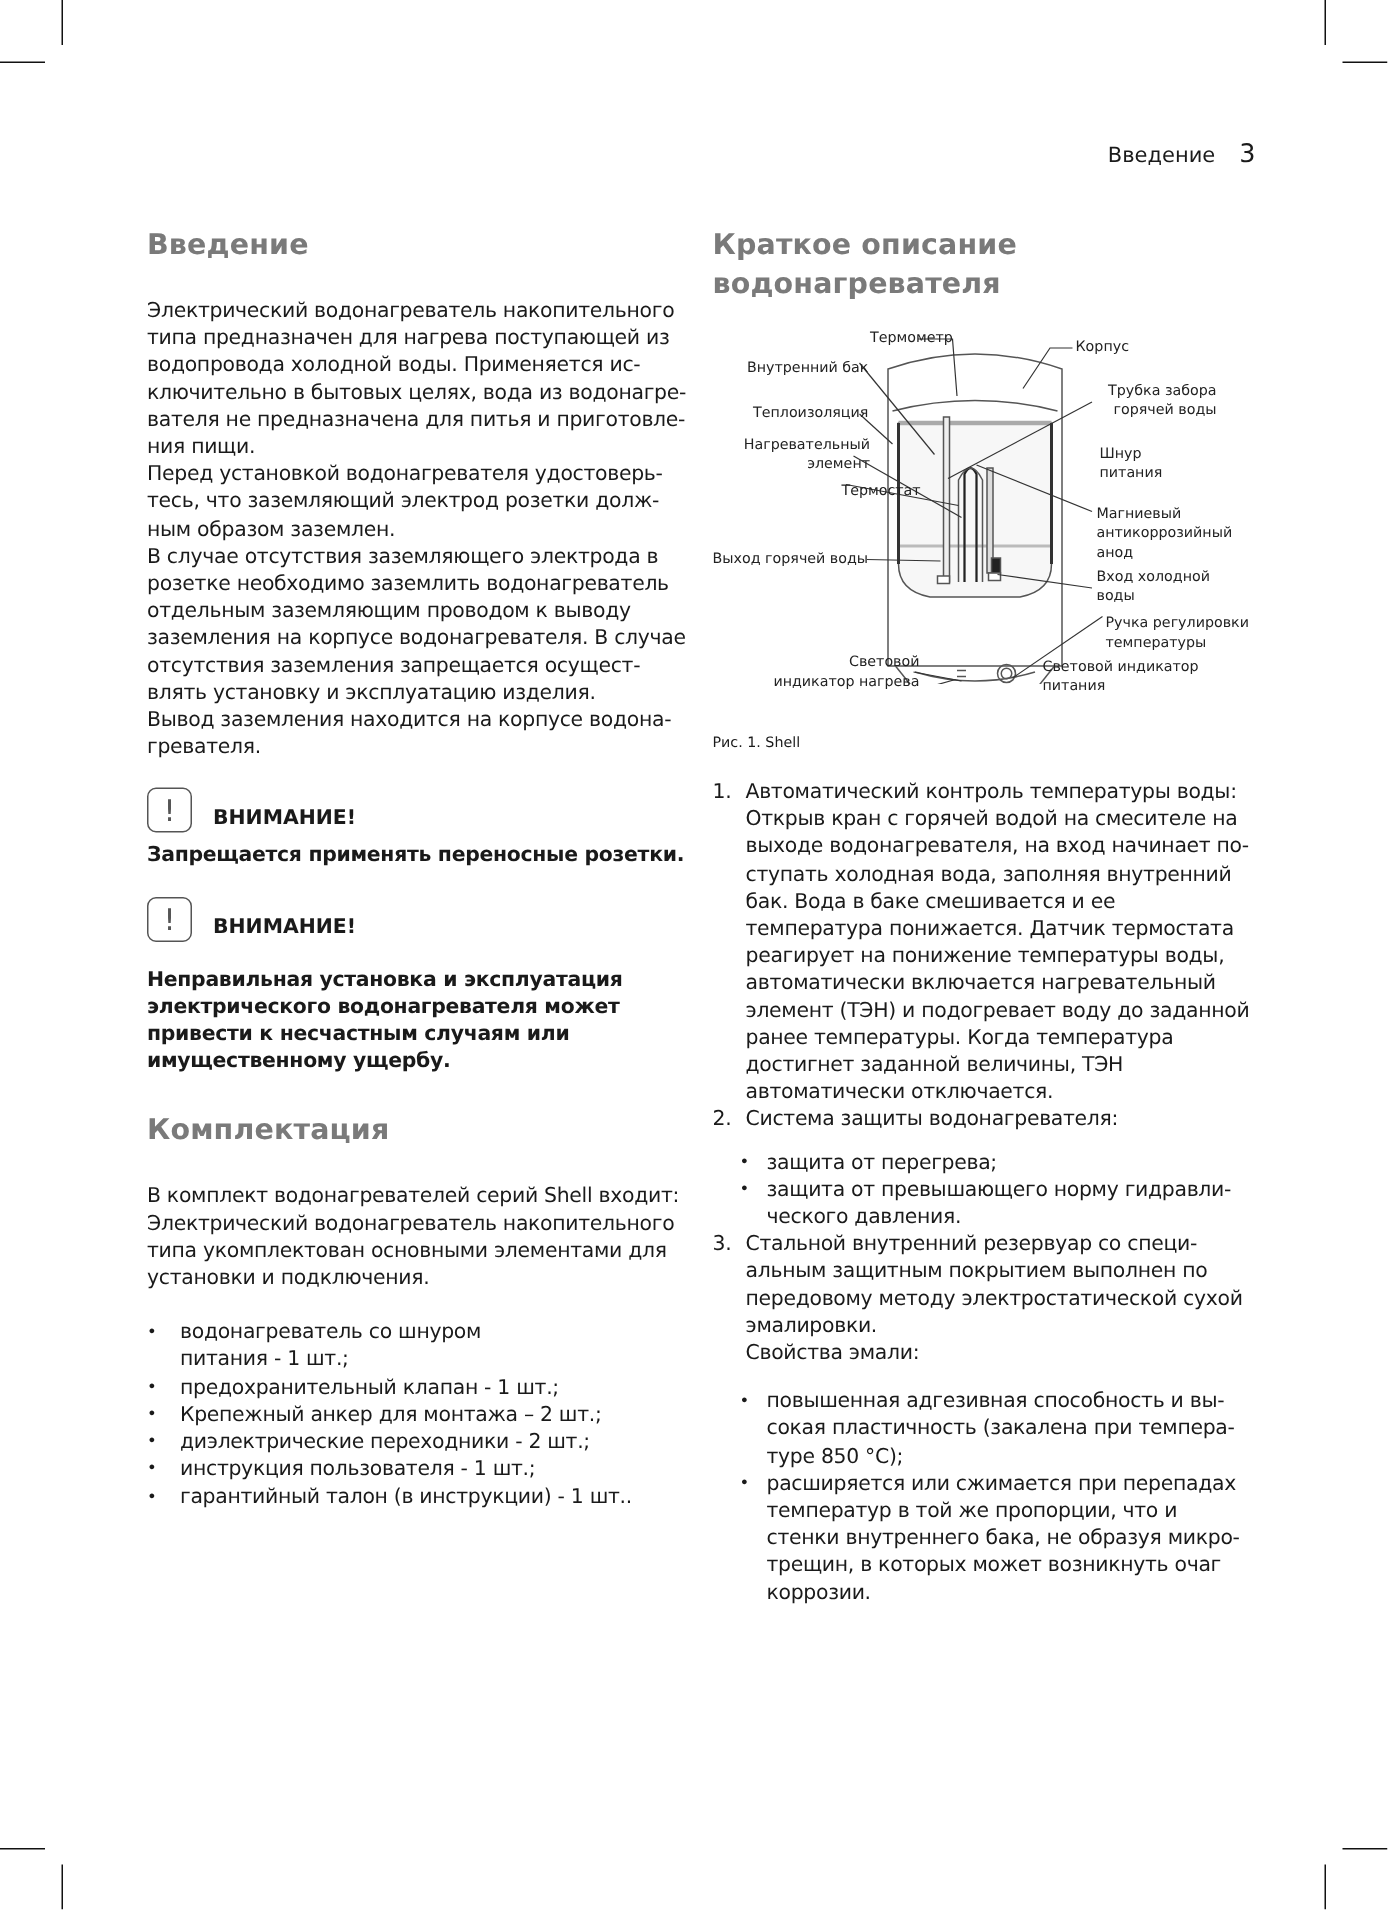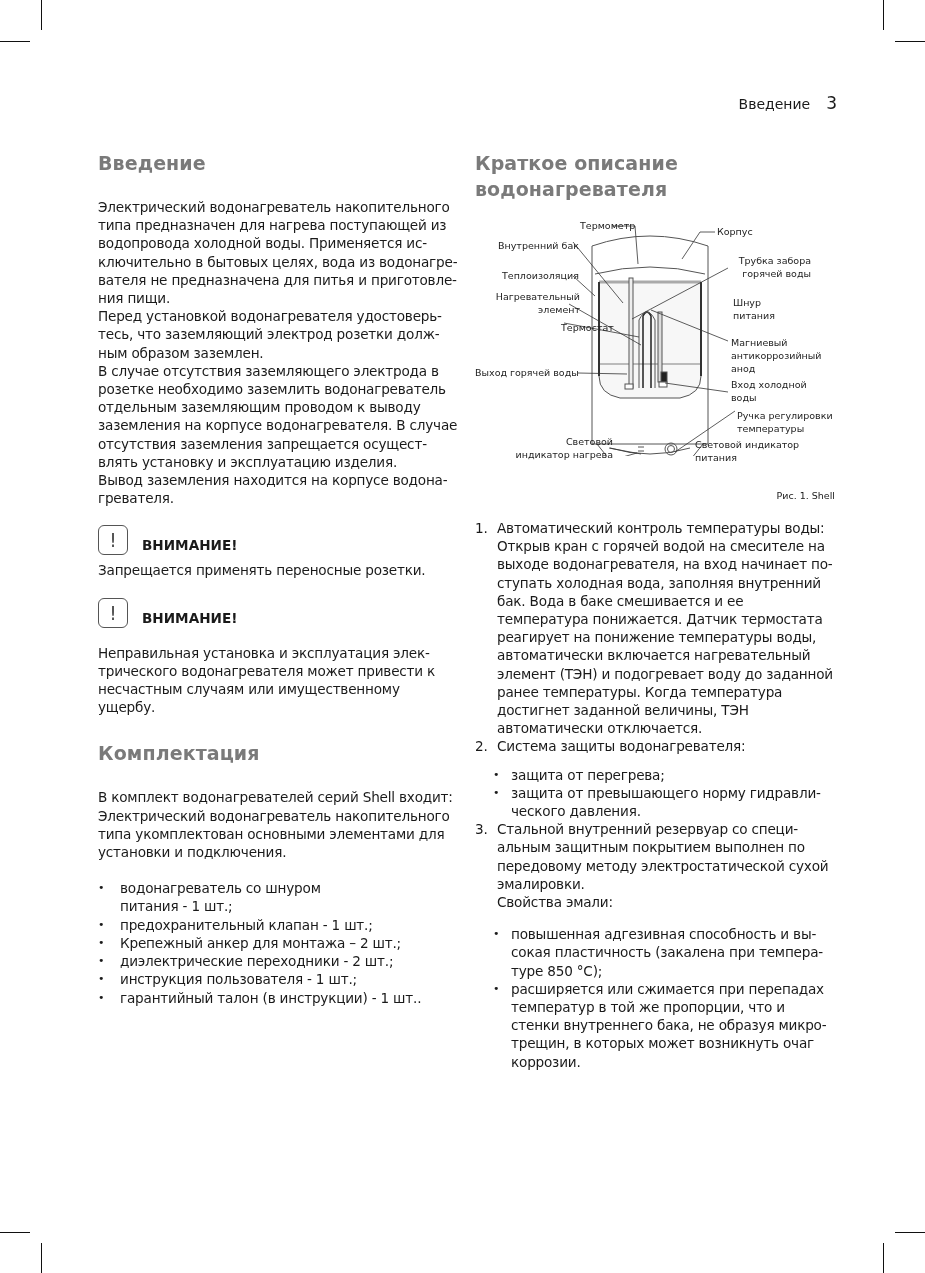--- a/index.html
+++ b/index.html
@@ -27,36 +27,36 @@
   }
   .gap-s { height: 22px; }
 
   .warn-row { display: flex; align-items: flex-end; gap: 14px; margin-top: 18px; }
   .warn-icon {
     width: 30px; height: 30px; border: 1.6px solid #555; border-radius: 6px;
     box-sizing: border-box; display: flex; align-items: center; justify-content: center;
     font-size: 20px; line-height: 1; color: #555; font-weight: normal;
   }
   .warn-title { font-weight: bold; font-size: 13.6px; margin-bottom: 2px; }
-  .warn-text { font-weight: normal; font-size: 13.6px; line-height: 18.2px; letter-spacing: -0.2px; margin-top: 10px; }
+  .warn-text { font-weight: bold; font-size: 13.6px; line-height: 18.2px; letter-spacing: -0.2px; margin-top: 10px; }
 
   ul.bul { list-style: none; margin: 0; padding: 0; }
   ul.bul li { position: relative; padding-left: 22px; font-size: 13.6px; line-height: 18.2px; letter-spacing: -0.2px; }
   ul.bul li .dot { position: absolute; left: 0; top: 0; font-size: 11px; }
 
   ol.num { list-style: none; margin: 0; padding: 0; }
   ol.num > li { position: relative; padding-left: 22px; font-size: 13.6px; line-height: 18.2px; letter-spacing: -0.2px; }
   ol.num > li .n { position: absolute; left: 0; top: 0; }
   ol.num ul.bul { margin: 10px 0 0 0; }
   ol.num ul.bul li { padding-left: 18px; }
 
   .figure { position: relative; width: 360px; height: 240px; margin-top: 14px; }
   .figure svg { position: absolute; left: 0; top: 0; }
   .lbl { position: absolute; font-size: 9.5px; line-height: 12px; color: #222; white-space: nowrap; }
-  .caption { text-align: right; font-size: 9.5px; margin-top: 14px; margin-bottom: 18px; }
+  .caption { text-align: left; font-size: 9.5px; margin-top: 14px; margin-bottom: 18px; }
 </style>
 </head>
 <body>
 
 <div class="crop" style="left:41px;top:0;width:1px;height:30px;"></div>
 <div class="crop" style="left:0;top:41px;width:30px;height:1px;"></div>
 <div class="crop" style="left:883px;top:0;width:1px;height:30px;"></div>
 <div class="crop" style="left:895px;top:41px;width:30px;height:1px;"></div>
 <div class="crop" style="left:0;top:1232px;width:30px;height:1px;"></div>
 <div class="crop" style="left:41px;top:1243px;width:1px;height:30px;"></div>

